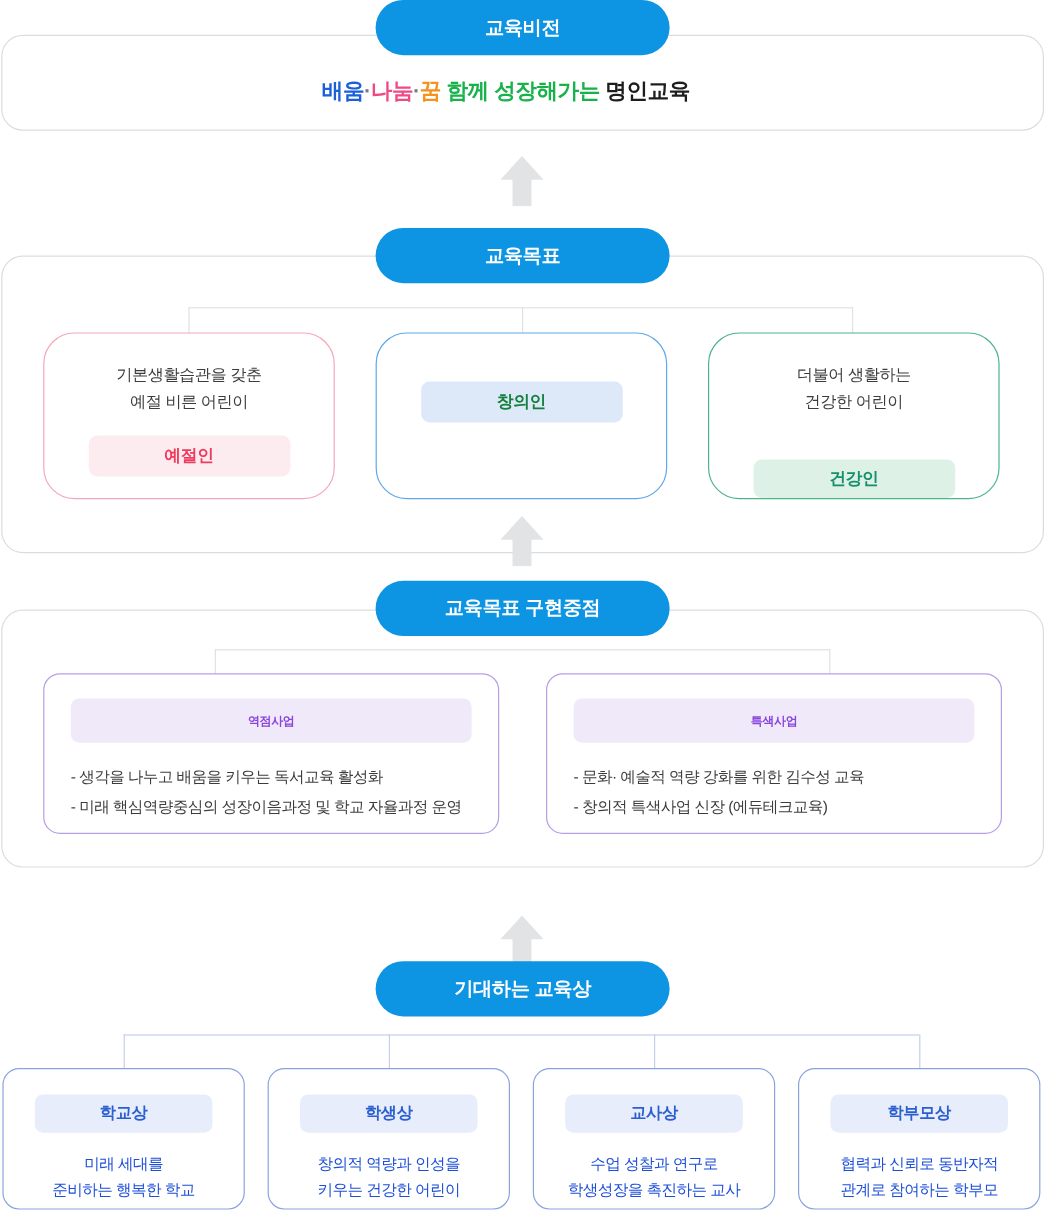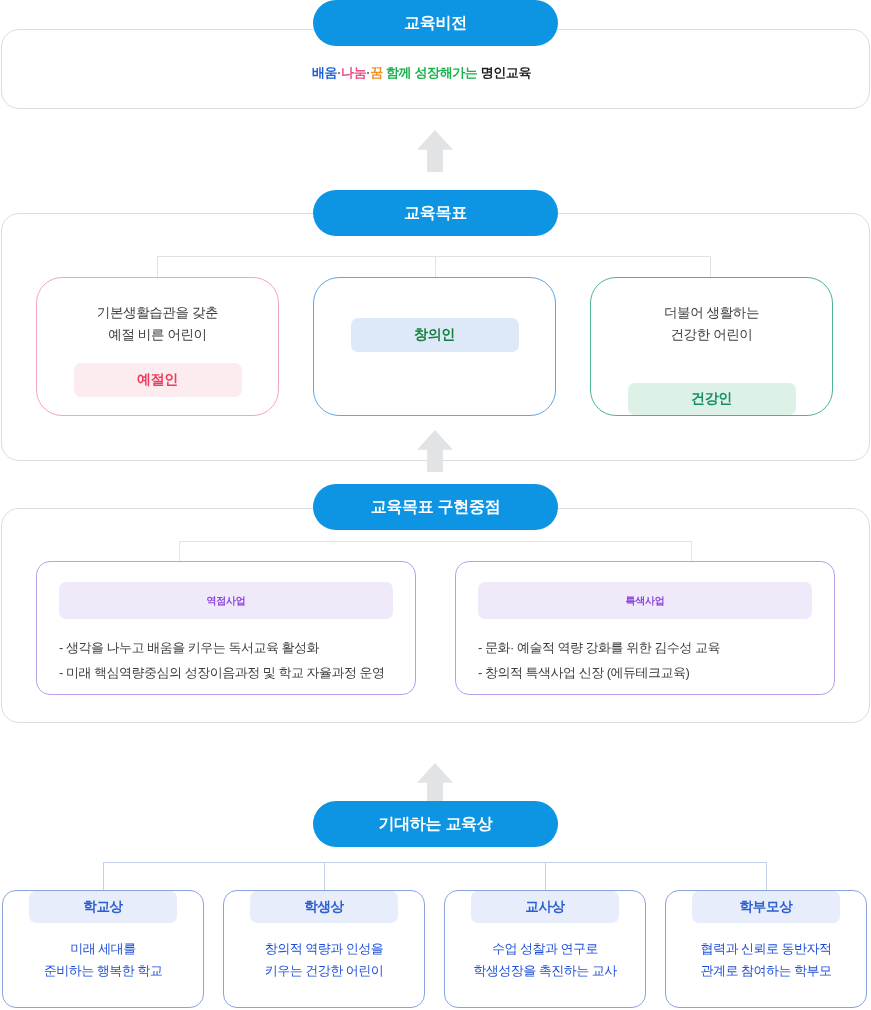--- a/index.html
+++ b/index.html
@@ -41,21 +41,21 @@
     border: 1px solid #d9dde2;
     border-radius: 18px;
     background: #ffffff;
   }
 
   
   .vision-text {
     position: absolute;
     left: 0; right: 0;
     text-align: center;
-    font-size: 13px;
+    font-size: 18px;
     font-weight: bold;
     letter-spacing: -0.4px;
     white-space: nowrap;
   }
   .v-blue   { color: #1b5fd9; }
   .v-pink   { color: #ee4b86; }
   .v-orange { color: #f5921e; }
   .v-green  { color: #18b24b; }
   .v-dark   { color: #1d1d1d; }
   .v-dot    { color: #7a7a7a; }
@@ -161,21 +161,21 @@
 
   
   .img-card {
     position: absolute;
     border-radius: 14px;
     border: 1px solid #8aa3dd;
     background: #ffffff;
     display: flex;
     flex-direction: column;
     align-items: center;
-    padding-top: 0;
+    padding-top: 21px;
   }
   .img-card .badge {
     width: 148px;
     height: 32px;
     background: #e7edfa;
     border-radius: 7px;
     display: flex;
     align-items: center;
     justify-content: center;
     font-size: 13.5px;

